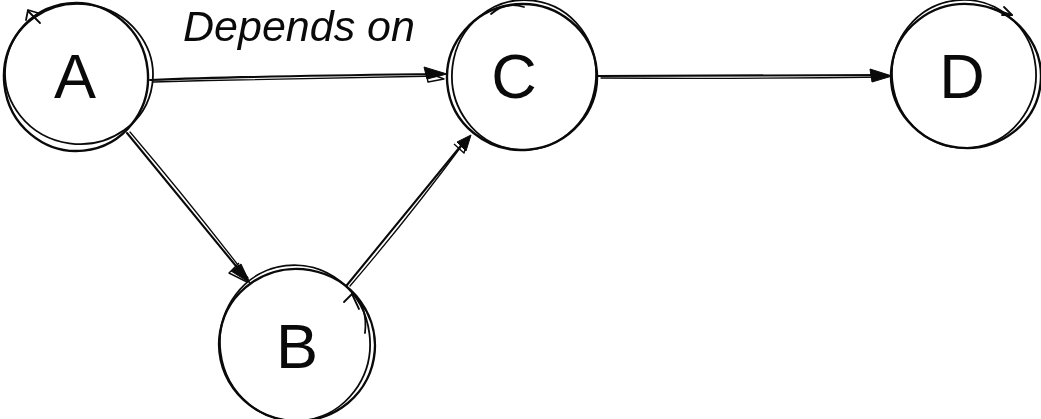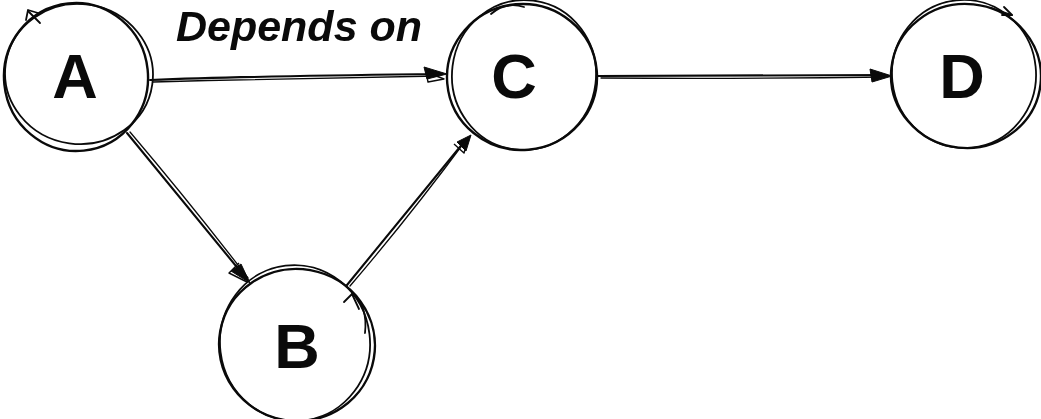--- a/index.html
+++ b/index.html
@@ -6,21 +6,20 @@
     margin: 0;
     padding: 0;
     background: #ffffff;
   }
   .stage {
     position: relative;
     width: 1041px;
     height: 419px;
     background: #ffffff;
     overflow: hidden;
-    font-weight: bold;
   }
   svg { display: block; }
   .ink-line {
     fill: none;
     stroke: #0a0a0a;
     stroke-width: 2.1;
     stroke-linecap: round;
   }
   .ink-line-thin {
     fill: none;

